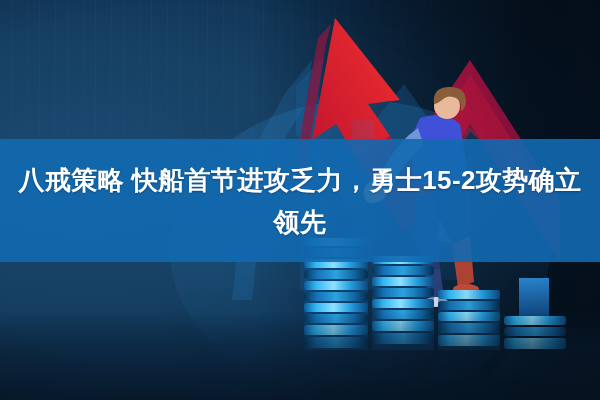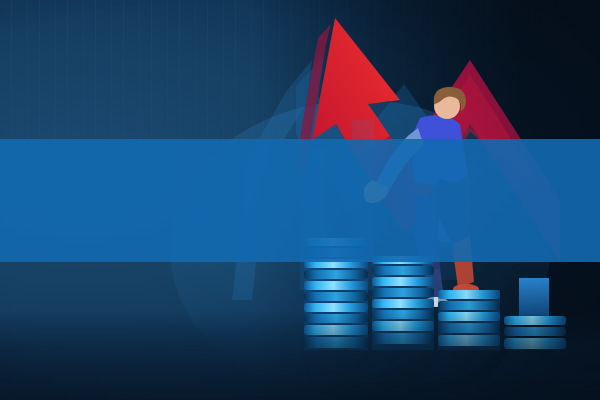--- a/index.html
+++ b/index.html
@@ -226,14 +226,17 @@
         <rect x="504" y="327" width="62" height="9" rx="3" fill="url(#gCoinSide)"></rect>
         <rect x="504" y="338" width="62" height="11" rx="3" fill="url(#gCoinTop)"></rect>
       </g>
     </svg>
   </div>
 
   <div class="bg-floor"></div>
   <div class="bg-vignette"></div>
 
   <div class="band"></div>
+  <div class="headline">
+    <div class="headline-text">八戒策略 快船首节进攻乏力，勇士15-2攻势确立领先</div>
+  </div>
 
 </div>
 
 </body></html>

